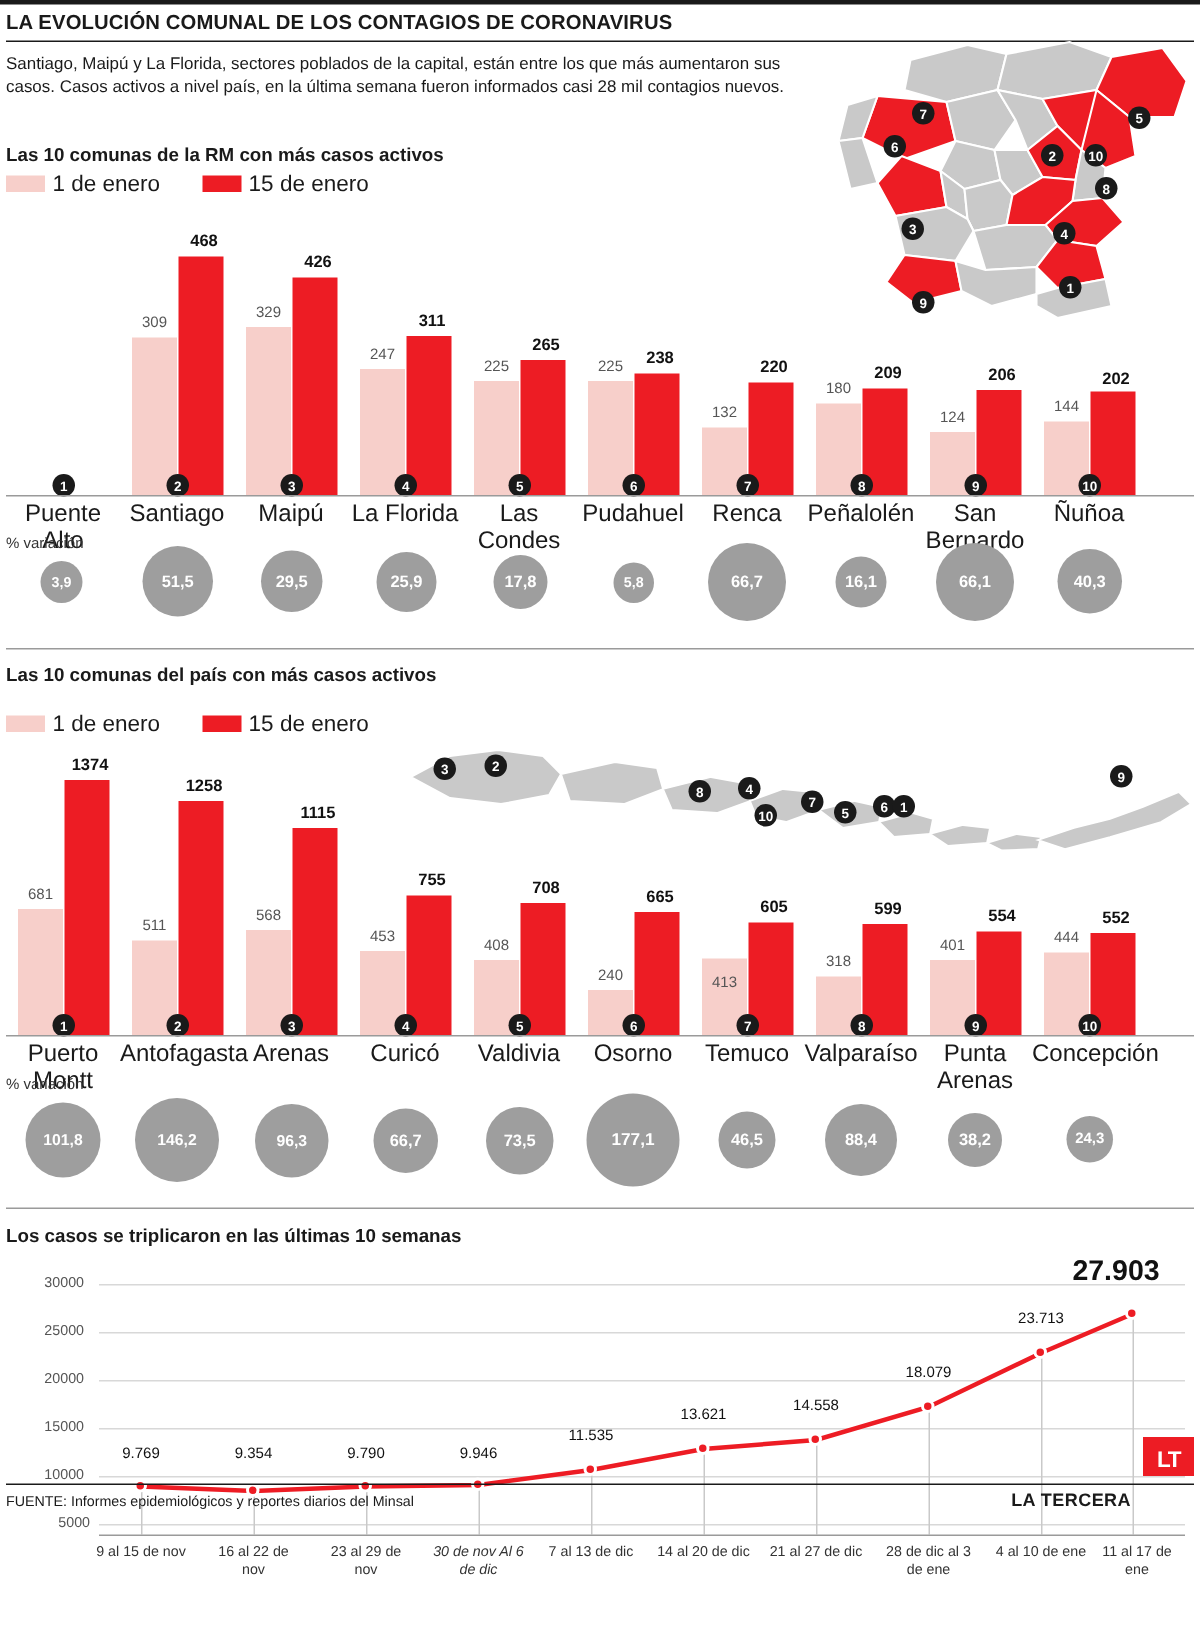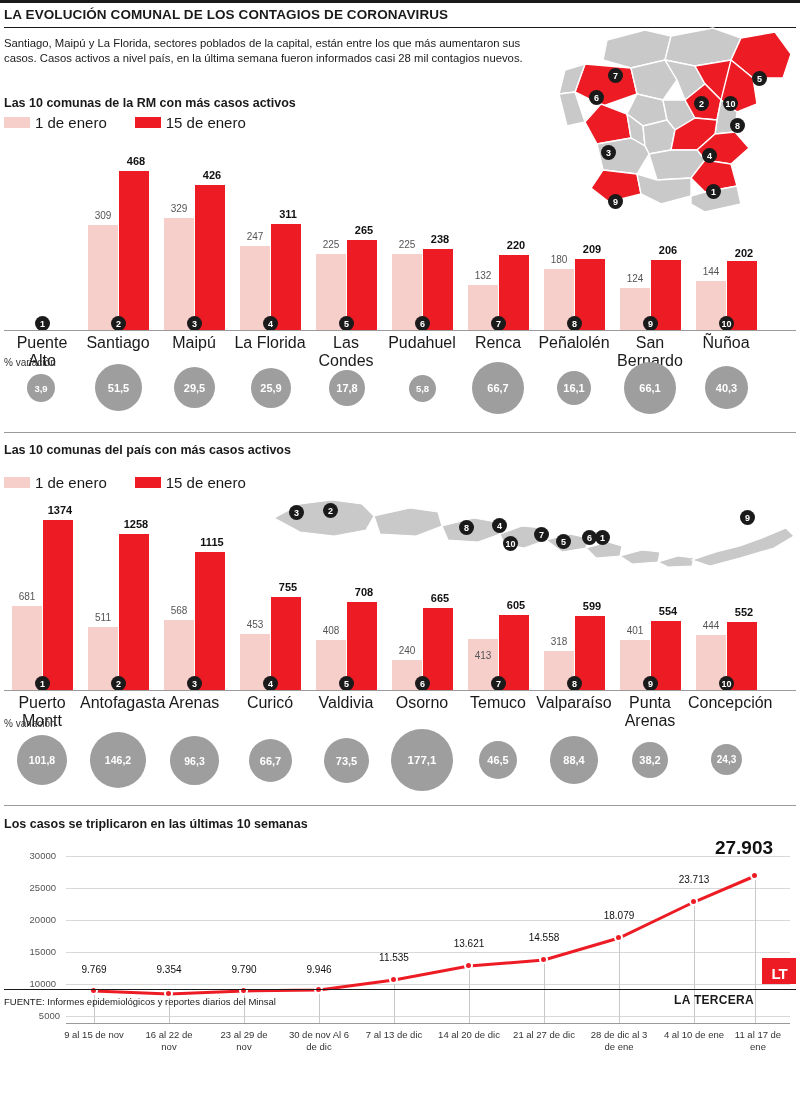--- a/index.html
+++ b/index.html
@@ -451,21 +451,21 @@
   <div class="lc-dlabel" style="left:512px; top:932px; width:64px;">14.558</div>
   <div class="lc-dlabel" style="left:587px; top:910px; width:64px;">18.079</div>
   <div class="lc-dlabel" style="left:662px; top:874px; width:64px;">23.713</div>
   <div class="lc-dlabel big" style="left:690px; top:837px; width:108px;">27.903</div>
 
   <div class="axis-line" style="left:66px; top:1023px; width:724px;"></div>
 
   <div class="lc-xtick" style="left:62px; top:1029px; width:64px;">9 al 15 de nov</div>
   <div class="lc-xtick" style="left:137px; top:1029px; width:64px;">16 al 22 de nov</div>
   <div class="lc-xtick" style="left:212px; top:1029px; width:64px;">23 al 29 de nov</div>
-  <div class="lc-xtick" style="left:287px; top:1029px; width:64px;">30 de nov Al 6 de dic</div>
+  <div class="lc-xtick" style="left:287px; top:1029px; width:64px;font-style:italic;">30 de nov Al 6 de dic</div>
   <div class="lc-xtick" style="left:362px; top:1029px; width:64px;">7 al 13 de dic</div>
   <div class="lc-xtick" style="left:437px; top:1029px; width:64px;">14 al 20 de dic</div>
   <div class="lc-xtick" style="left:512px; top:1029px; width:64px;">21 al 27 de dic</div>
   <div class="lc-xtick" style="left:587px; top:1029px; width:64px;">28 de dic al 3 de ene</div>
   <div class="lc-xtick" style="left:662px; top:1029px; width:64px;">4 al 10 de ene</div>
   <div class="lc-xtick" style="left:726px; top:1029px; width:64px;">11 al 17 de ene</div>
 
   <div class="lt-logo">LT</div>
   <div class="footer-rule"></div>
   <div class="footer-src">FUENTE: Informes epidemiológicos y reportes diarios del Minsal</div>

